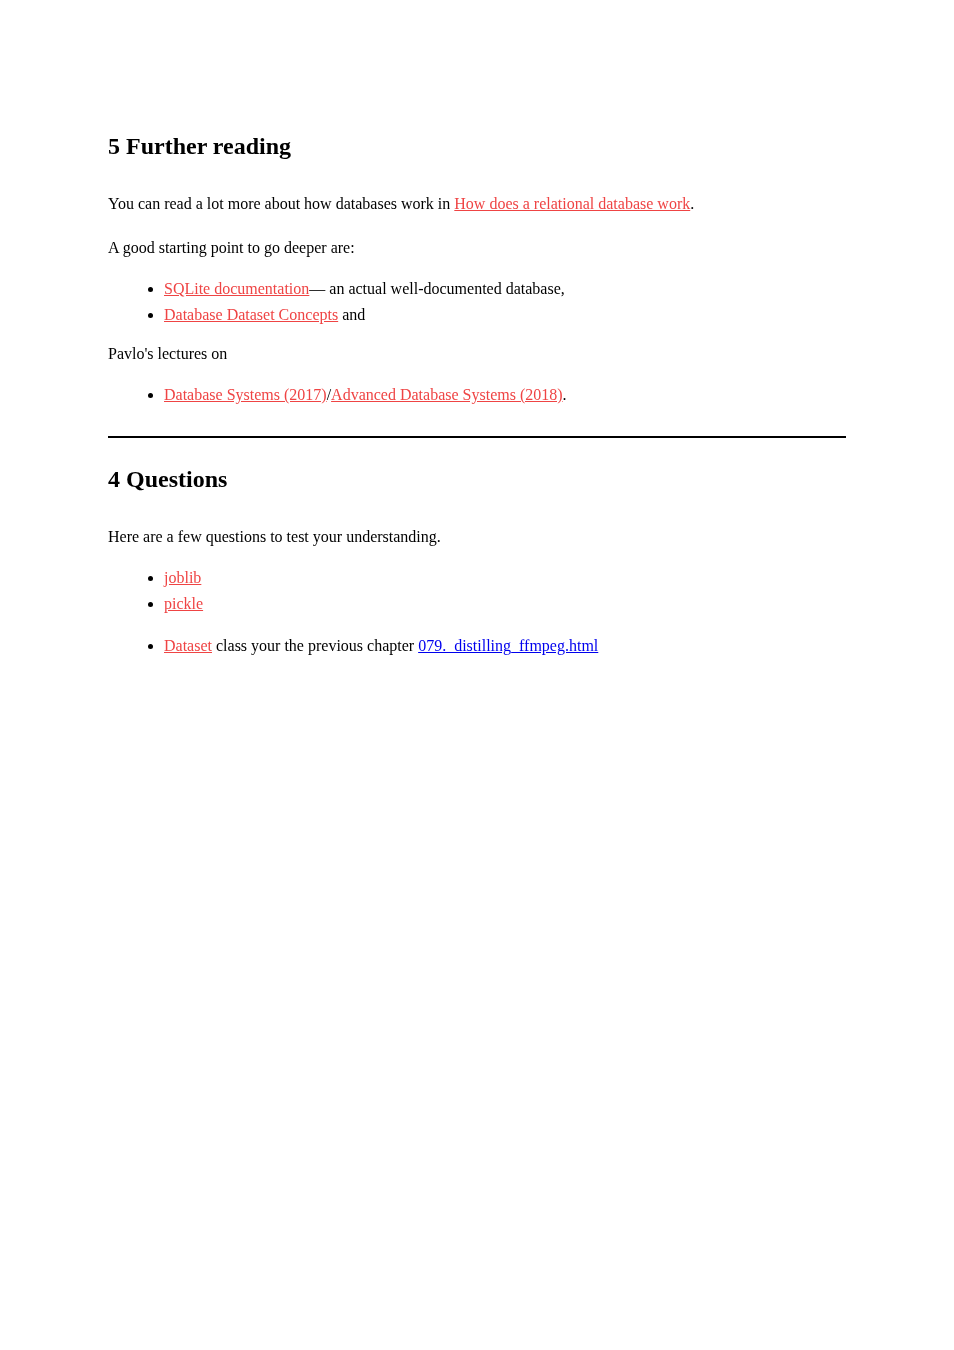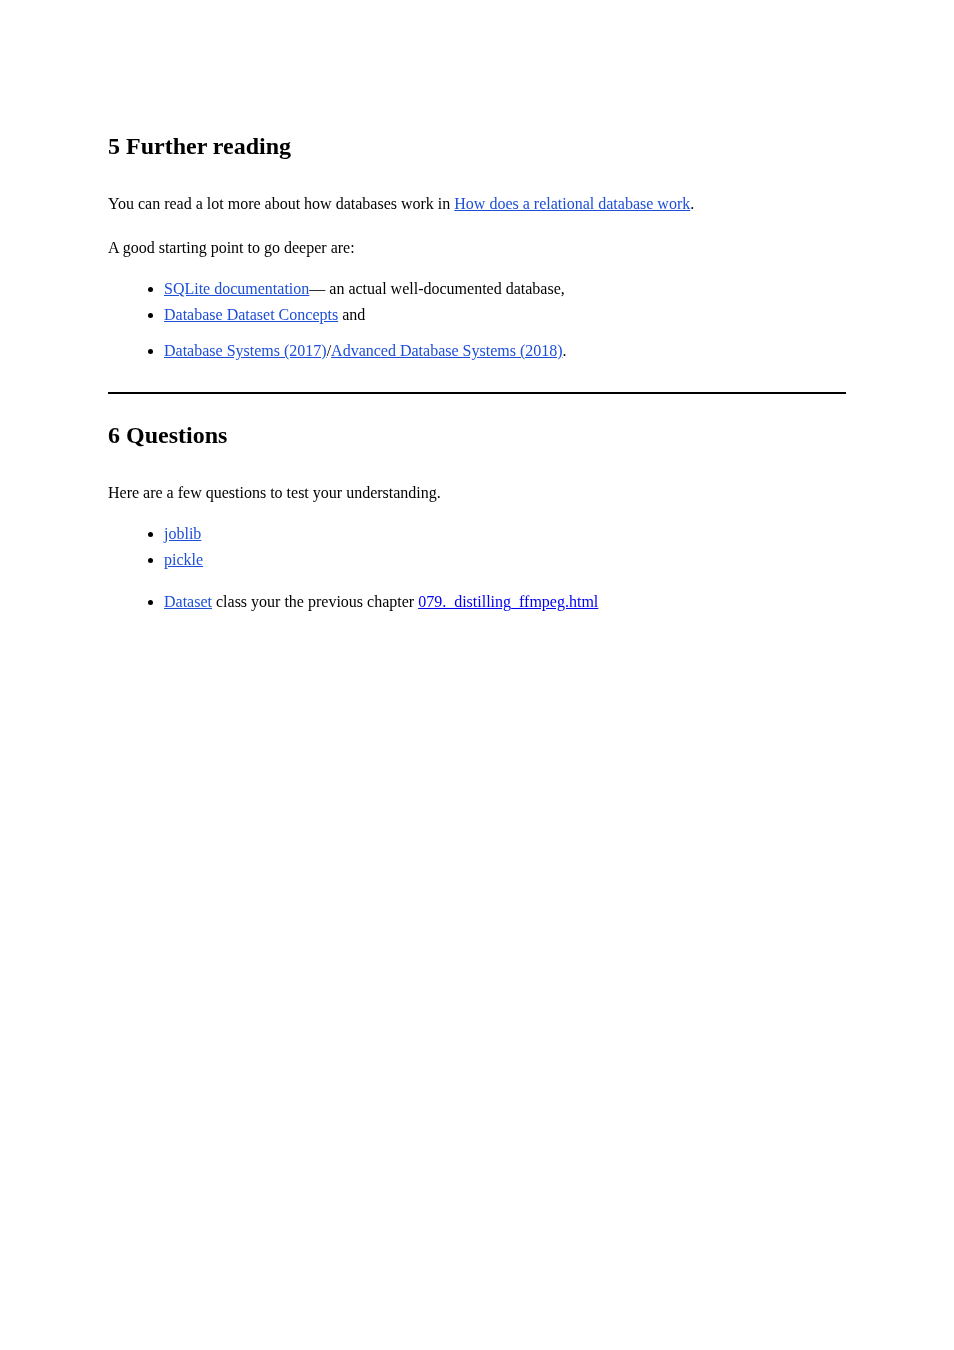--- a/index.html
+++ b/index.html
@@ -36,21 +36,21 @@
       margin: 0 0 18px 0;
       padding-left: 56px;
       font-family: Liberation Serif, serif;
     }
     ul.link-list li {
       font-size: 16px;
       color: #000;
       margin-bottom: 8px;
     }
     a.doc-link {
-      color: #1d4ed8;
+      color: #ef4444;
       text-decoration: underline;
     }
     .hr-divider {
       border: none;
       border-top: 2px solid #000;
       margin: 32px 0 26px 0;
     }
     .inline-link {
       color: #0000ee;
       text-decoration: underline;
@@ -77,30 +77,31 @@
 
   <ul class="link-list">
     <li>
       <a href="#" class="doc-link">SQLite documentation</a><span>— an actual well-documented database,</span>
     </li>
     <li>
       <a href="#" class="doc-link">Database Dataset Concepts</a><span> and</span>
     </li>
   </ul>
 
+  <p class="body-text close-line">Pavlo's lectures on </p>
 
   <ul class="link-list">
     <li>
       <a href="#" class="doc-link">Database Systems (2017)</a><span>/</span><a href="#" class="doc-link">Advanced Database Systems (2018)</a><span>.</span>
     </li>
   </ul>
 
   <hr class="hr-divider">
 
-  <h2 class="section-heading">6 Questions</h2>
+  <h2 class="section-heading">4 Questions</h2>
 
   <p class="body-text">Here are a few questions to test your understanding.</p>
 
   <ul class="link-list">
     <li><a href="#" class="doc-link">joblib</a></li>
     <li><a href="#" class="doc-link">pickle</a></li>
   </ul>
 
   <div class="spacer-sm"></div>
 

